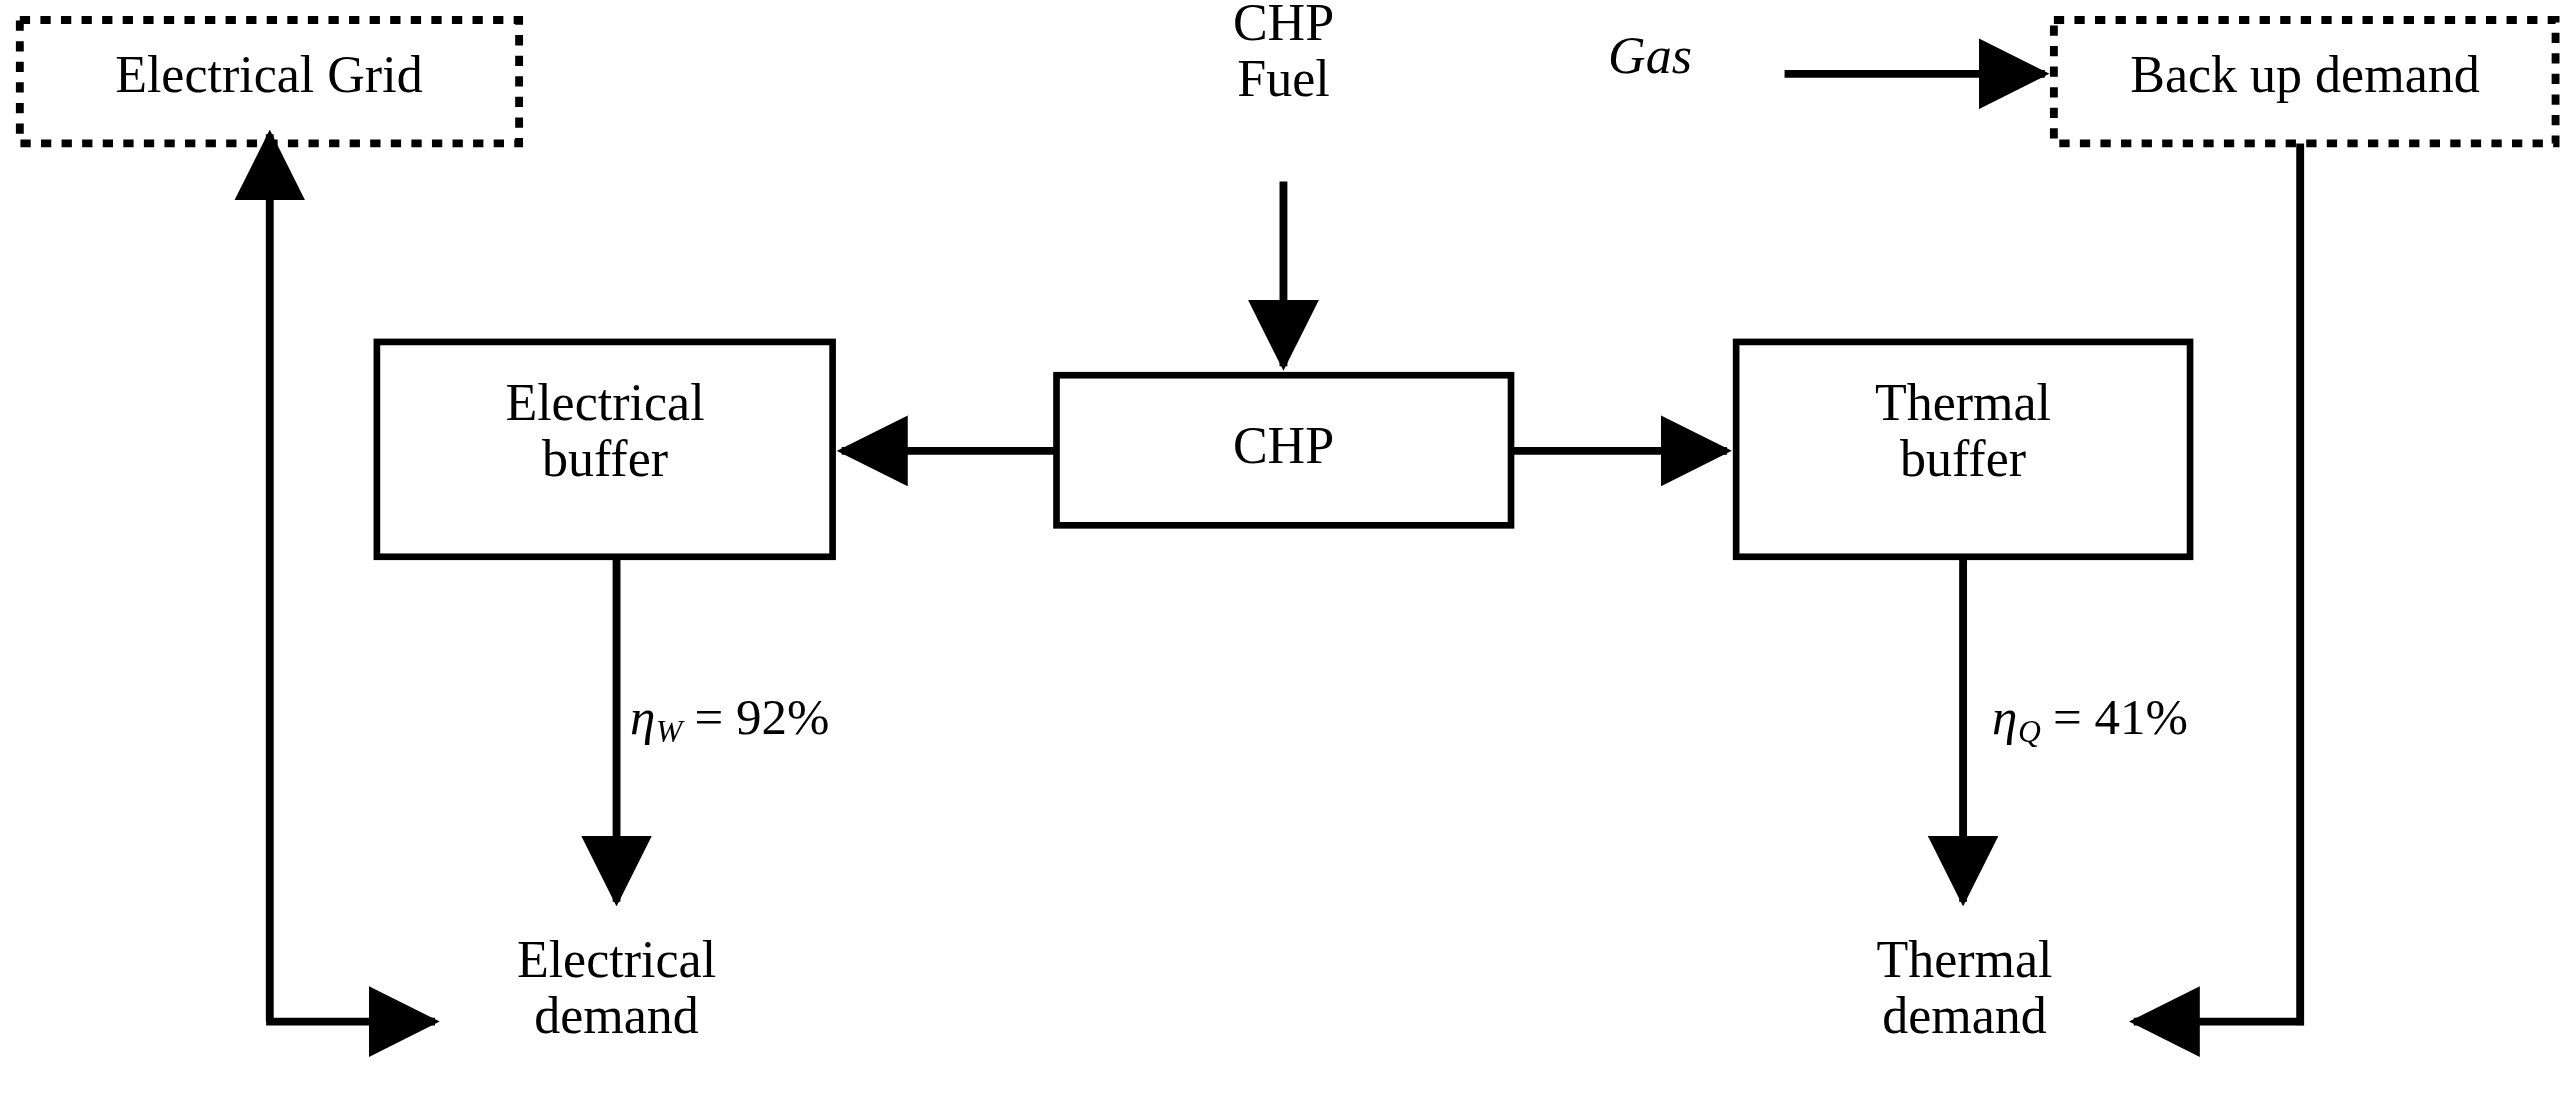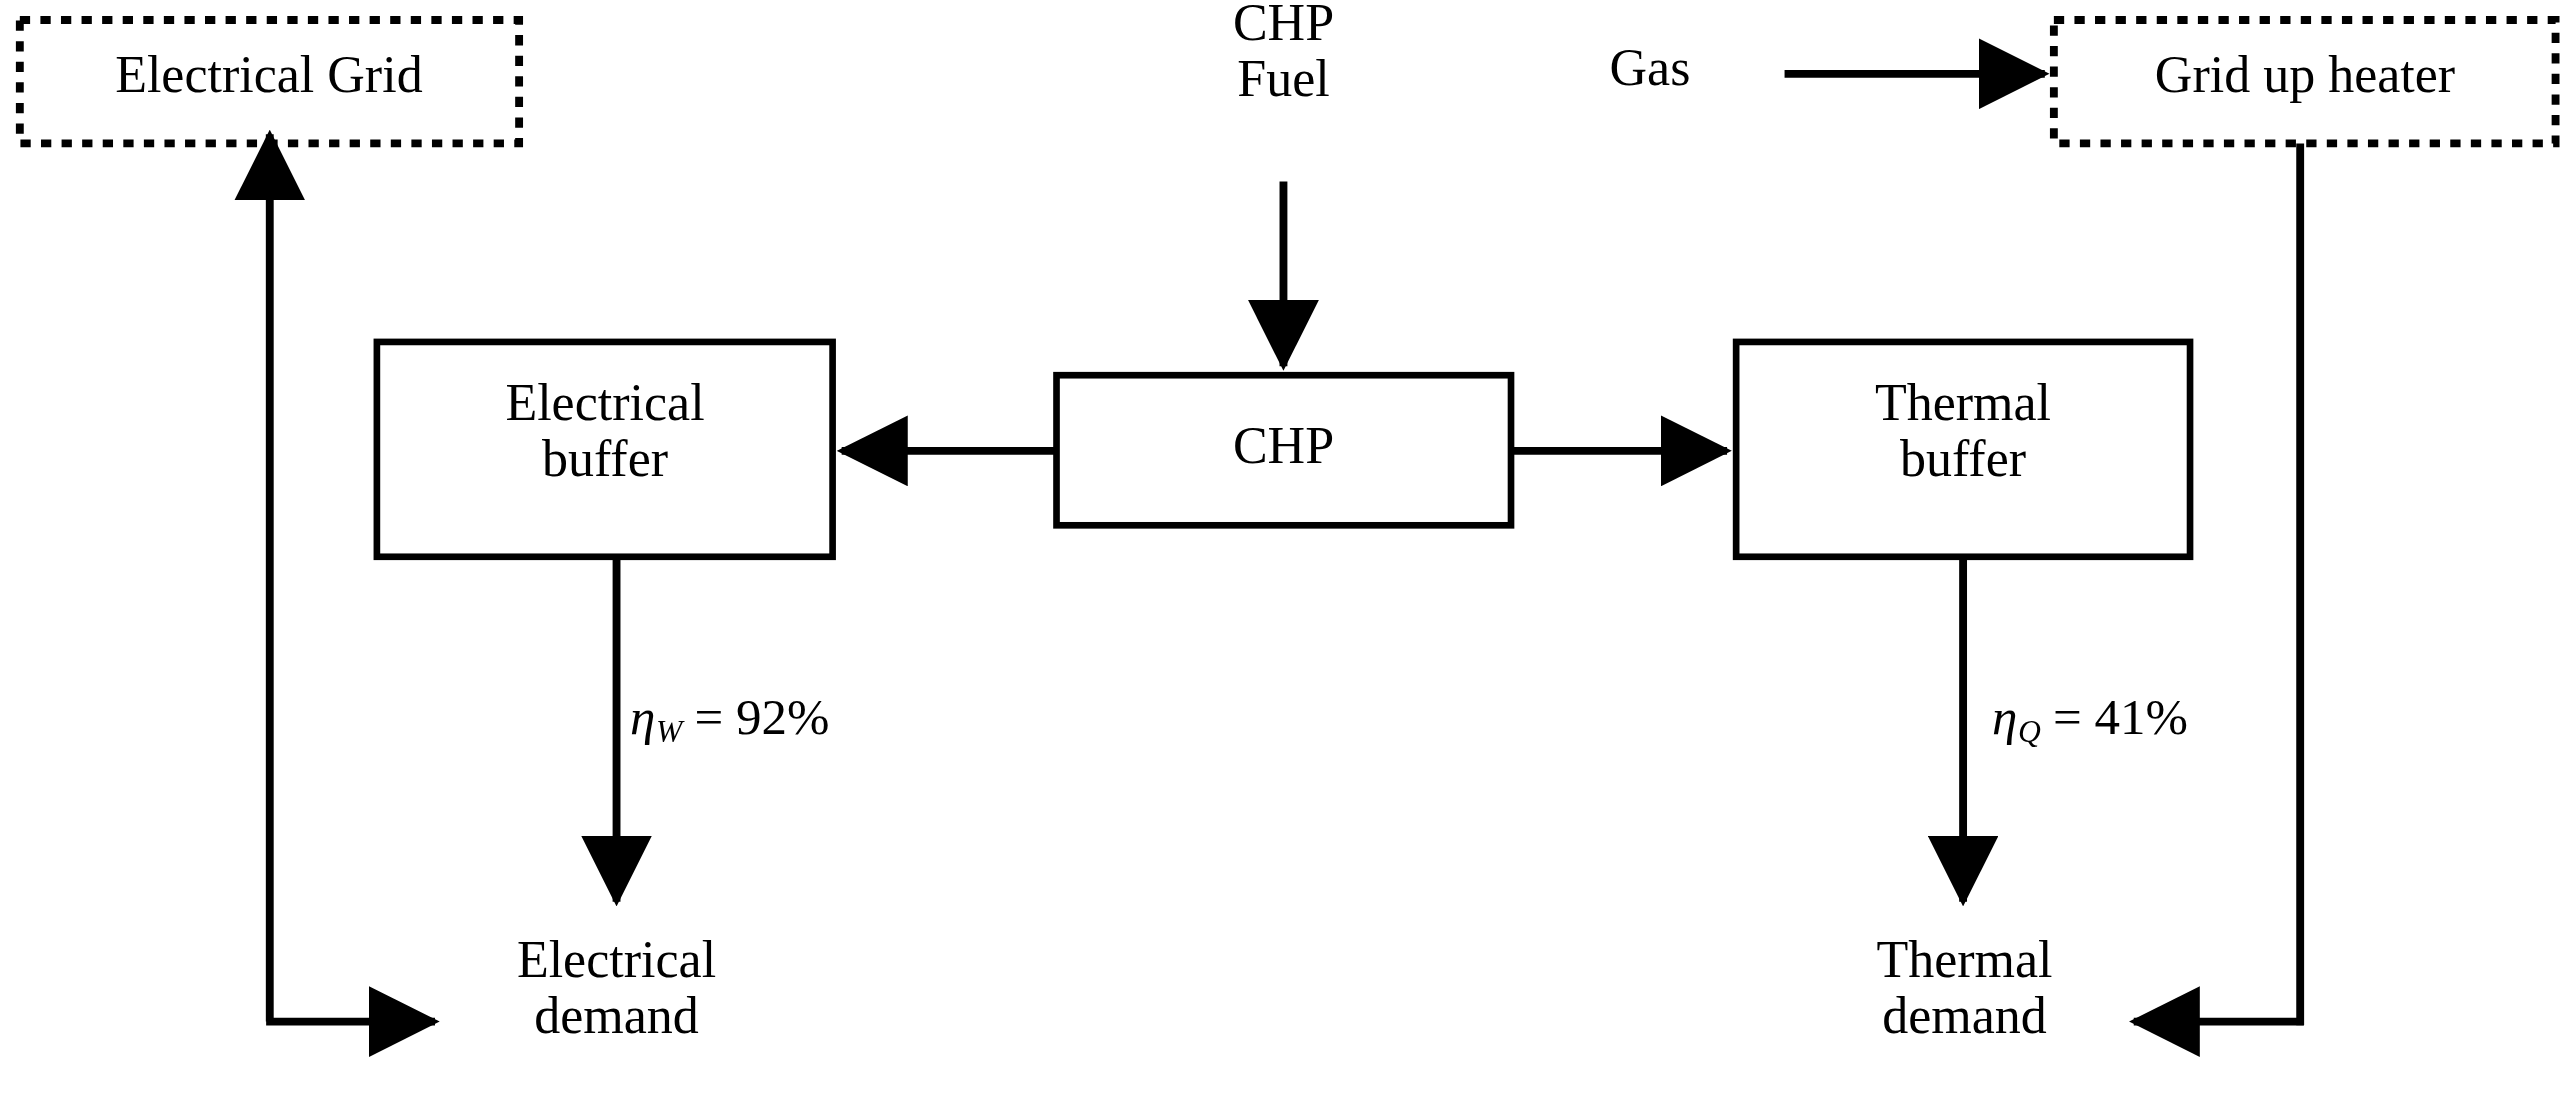--- a/index.html
+++ b/index.html
@@ -98,34 +98,34 @@
 
     <line x1="439" y1="1688" x2="718" y2="1688" stroke="#000000" stroke-width="13" marker-end="url(#arrowhead)"></line>
 
     <line x1="3800" y1="237" x2="3800" y2="1694" stroke="#000000" stroke-width="13"></line>
 
     <line x1="3806" y1="1688" x2="3525" y2="1688" stroke="#000000" stroke-width="13" marker-end="url(#arrowhead)"></line>
   </svg>
 
   <div class="node-label" style="left:19.4px; top:47px; width:499px;">Electrical Grid</div>
 
-  <div class="node-label" style="left:2054px; top:47px; width:502px;">Grid up heater</div>
+  <div class="node-label" style="left:2054px; top:47px; width:502px;">Back up demand</div>
 
   <div class="node-label" style="left:377px; top:375px; width:456px;">Electrical
 buffer</div>
 
   <div class="node-label" style="left:1056px; top:418px; width:455px;">CHP</div>
 
   <div class="node-label" style="left:1736px; top:375px; width:454px;">Thermal
 buffer</div>
 
   <div class="flow-label" style="left:1102px; top:-4.8px; width:363px;">CHP
 Fuel</div>
 
-  <div class="flow-label" style="left:1550px; top:40px; width:200px;">Gas</div>
+  <div class="flow-label" style="left:1550px; top:28px; width:200px;font-style:italic;">Gas</div>
 
   <div class="flow-label" style="left:435px; top:932px; width:363px;">Electrical
 demand</div>
 
   <div class="flow-label" style="left:1783px; top:932px; width:363px;">Thermal
 demand</div>
 
   <div class="eff-label" style="left:630px; top:690px;">
     <span>η</span><sub>W</sub><span class="num"> = </span><span class="num">92%</span>
   </div>

